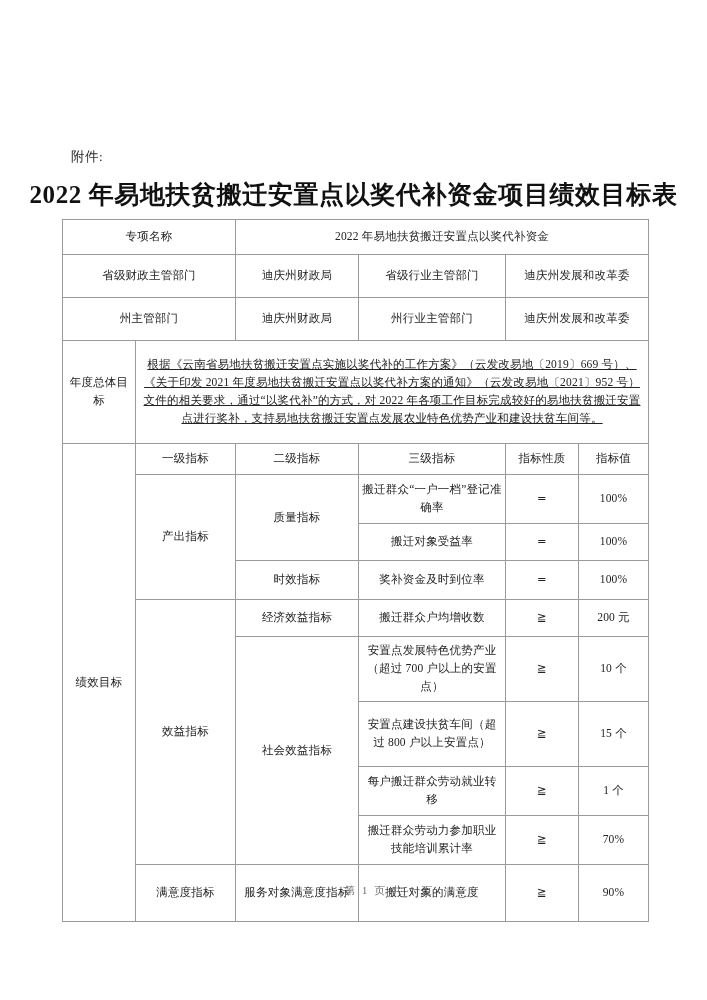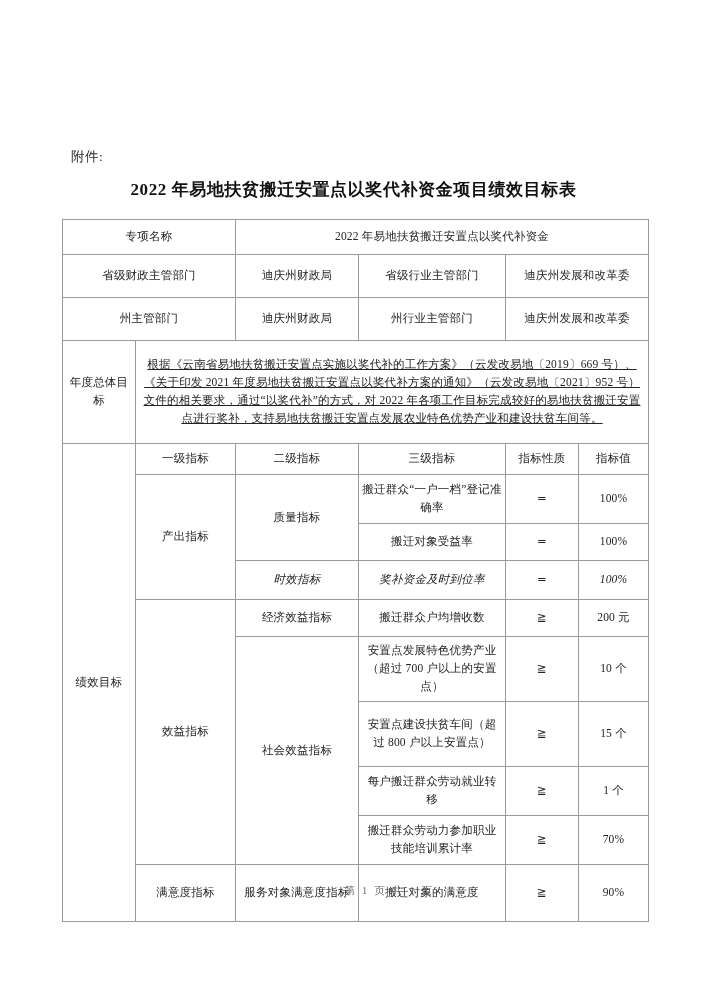--- a/index.html
+++ b/index.html
@@ -33,21 +33,21 @@
     color: #2b2b2b;
     padding-left: 9px;
   }
 
   .doc-title {
     position: absolute;
     left: 0;
     top: 178px;
     width: 707px;
     text-align: center;
-    font-size: 17px;
+    font-size: 25px;
     font-weight: bold;
     letter-spacing: 0.6px;
     color: #111;
   }
 
   table.main {
     position: absolute;
     left: 62px;
     top: 219px;
     width: 586px;
@@ -98,21 +98,20 @@
     width: 707px;
     text-align: center;
     font-size: 10.5px;
     color: #6b6b6b;
     letter-spacing: 2.2px;
     margin-left: 36px;
   }
 
   .rule-top {
     border-top: 1.6px solid #2f2f2f !important;
-    font-style: italic;
   }
 </style>
 </head>
 <body>
 
 <div class="page">
 
   <div class="attach-label">附件:</div>
 
   <div class="doc-title">2022 年易地扶贫搬迁安置点以奖代补资金项目绩效目标表</div>

